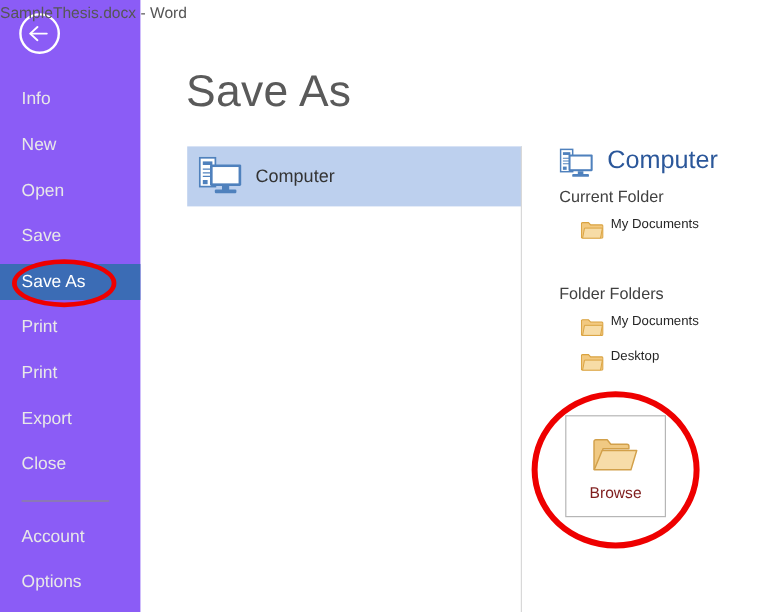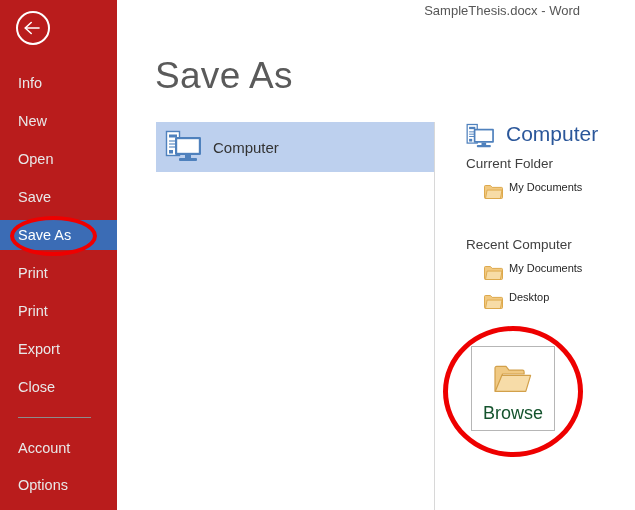--- a/index.html
+++ b/index.html
@@ -15,21 +15,21 @@
     position: relative;
   }
 
   
   #backstage-sidebar {
     position: absolute;
     left: 0;
     top: 0;
     width: 117px;
     height: 510px;
-    background: #b91c1c;
+    background: #8b5cf6;
   }
 
   #back-button {
     position: absolute;
     left: 16px;
     top: 11px;
     width: 34px;
     height: 34px;
     border: 2px solid #ffffff;
     border-radius: 50%;
@@ -69,21 +69,21 @@
     height: 1px;
     background: #8c8c8c;
   }
 
   
   #window-title {
     position: absolute;
     left: 0;
     top: 3px;
     width: 635px;
-    text-align: right;
+    text-align: left;
     padding-right: 55px;
     box-sizing: border-box;
     font-size: 13px;
     color: #565656;
     white-space: nowrap;
   }
 
   #page-title {
     position: absolute;
     left: 155px;
@@ -210,22 +210,22 @@
     transform: translateX(-50%);
     width: 38px;
     height: 30px;
   }
   #browse-label {
     position: absolute;
     left: 0;
     right: 0;
     top: 56px;
     text-align: center;
-    font-size: 18px;
-    color: #14532d;
+    font-size: 13px;
+    color: #7f1d1d;
   }
 
   
   #annotation-ellipse-saveas {
     position: absolute;
     left: 10px;
     top: 216px;
     width: 87px;
     height: 40px;
     border: 4px solid #ee0000;
@@ -327,21 +327,21 @@
   <div class="folder-row" style="margin-top:9px;">
     <span class="folder-icon">
       <svg width="19" height="15" viewBox="0 0 19 15">
         <path d="M0.5 2.5 a1 1 0 0 1 1-1 H6.4 L8.2 3.4 H17.5 a1 1 0 0 1 1 1 V13.5 a1 1 0 0 1 -1 1 H1.5 a1 1 0 0 1 -1 -1 Z" fill="#f2c980" stroke="#d9a23f" stroke-width="0.9"></path>
         <path d="M3.1 6.1 H18 L16.4 14.5 H1.5 Z" fill="#f7dca6" stroke="#d9a23f" stroke-width="0.8"></path>
       </svg>
     </span>
     <span class="folder-label">My Documents</span>
   </div>
 
-  <div class="detail-group-title" style="margin-top:33px;">Recent Computer</div>
+  <div class="detail-group-title" style="margin-top:33px;">Folder Folders</div>
 
   <div class="folder-row" style="margin-top:9px;">
     <span class="folder-icon">
       <svg width="19" height="15" viewBox="0 0 19 15">
         <path d="M0.5 2.5 a1 1 0 0 1 1-1 H6.4 L8.2 3.4 H17.5 a1 1 0 0 1 1 1 V13.5 a1 1 0 0 1 -1 1 H1.5 a1 1 0 0 1 -1 -1 Z" fill="#f2c980" stroke="#d9a23f" stroke-width="0.9"></path>
         <path d="M3.1 6.1 H18 L16.4 14.5 H1.5 Z" fill="#f7dca6" stroke="#d9a23f" stroke-width="0.8"></path>
       </svg>
     </span>
     <span class="folder-label">My Documents</span>
   </div>

